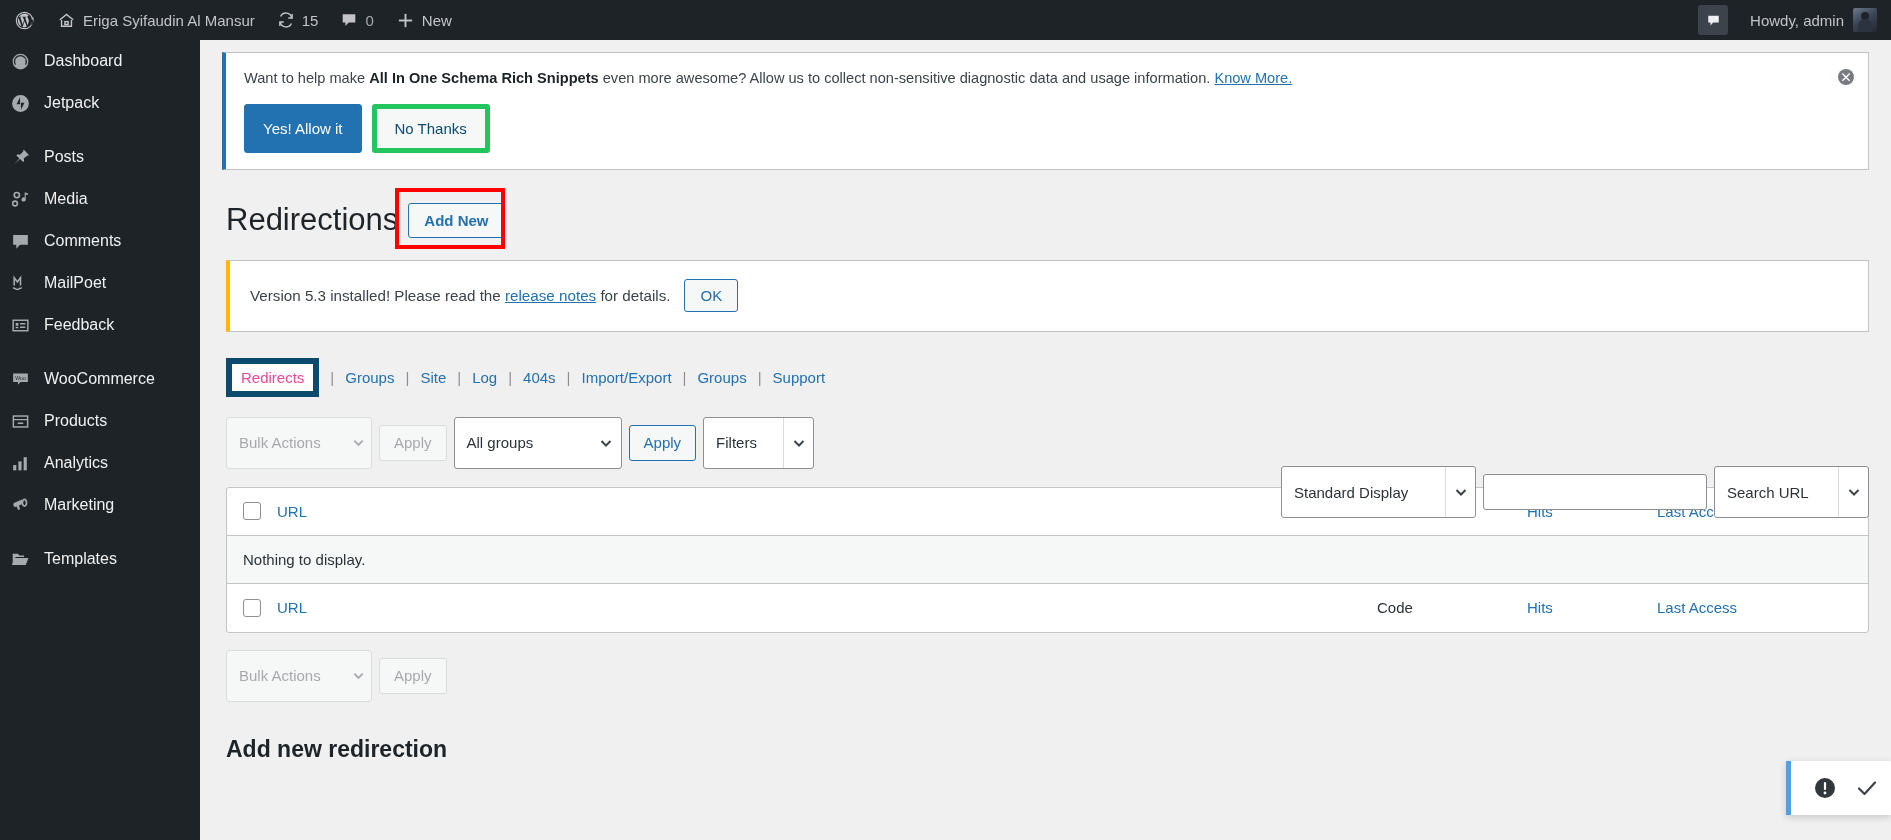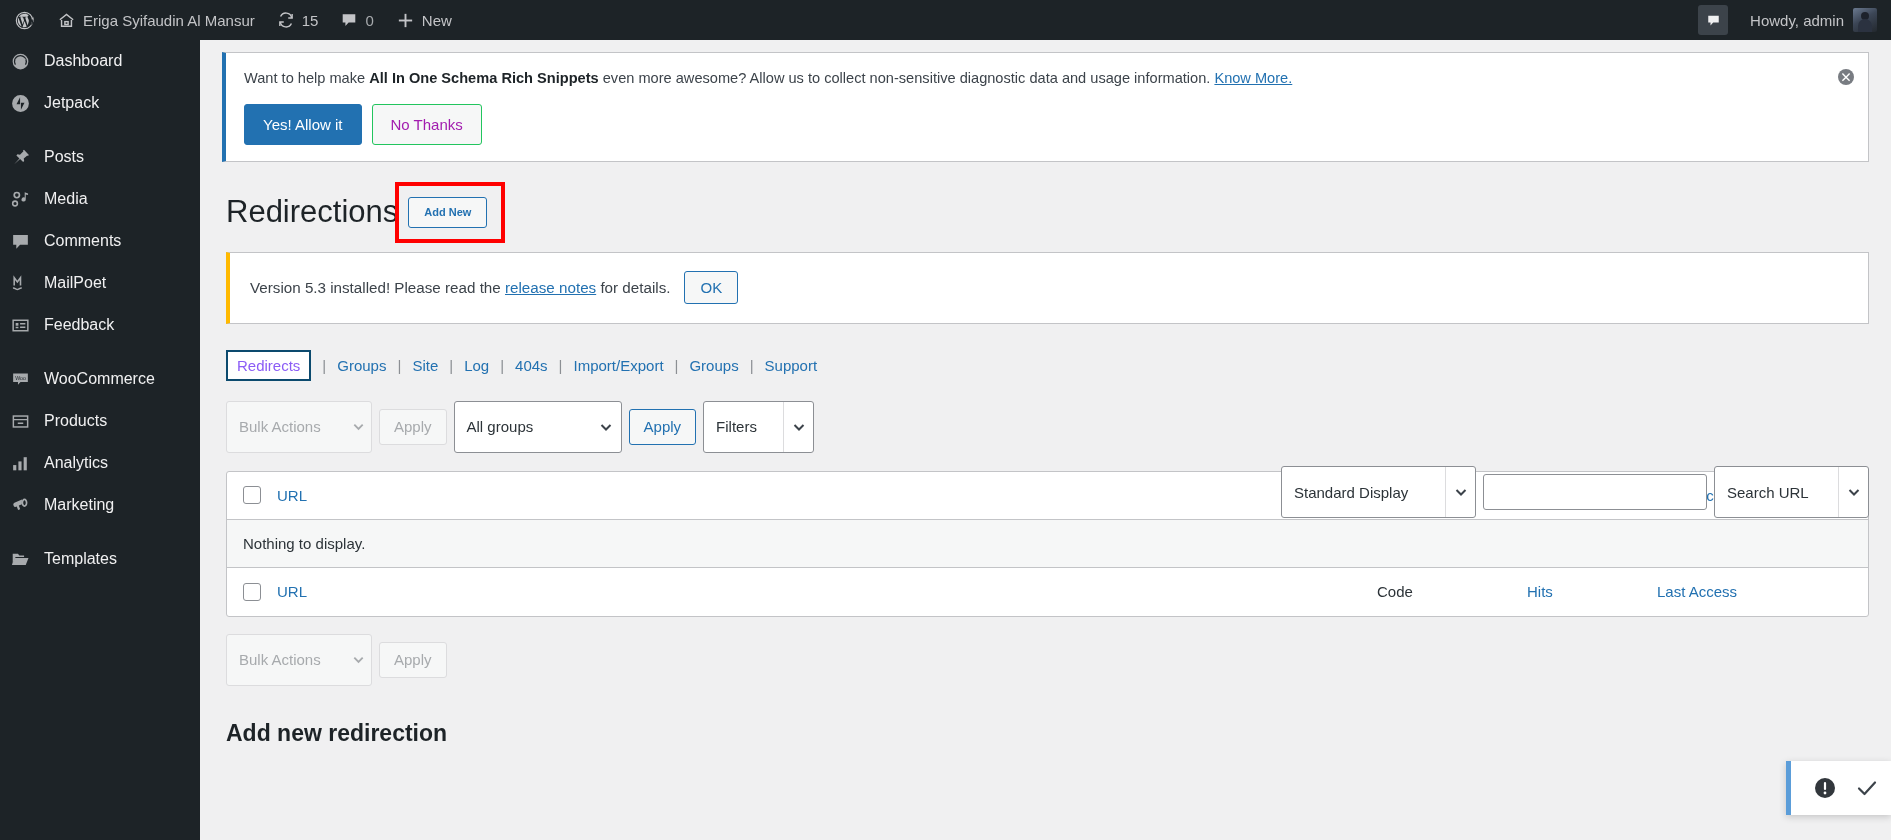--- a/index.html
+++ b/index.html
@@ -101,42 +101,42 @@
     font-size: 15px; line-height: 1;
     border-radius: 3px; cursor: pointer;
     display: inline-flex; align-items: center; justify-content: center;
     white-space: nowrap;
   }
   .btn-primary {
     background: #2271b1; border: 1px solid #2271b1; color: #fff;
     padding: 12px 18px;
   }
   .btn-secondary {
-    background: #f6f7f7; border: 1px solid #22c55e; color: #a21caf;
+    background: #f6f7f7; border: 5px solid #22c55e; color: #0c4a6e;
     padding: 12px 18px;
   }
   .notice-dismiss {
     position: absolute; right: 12px; top: 14px;
     width: 20px; height: 20px; cursor: pointer;
     color: #787c82;
   }
 
   
   .page-head {
     display: flex; align-items: center; gap: 0;
     margin: 30px 0 0 26px; position: relative;
   }
   .page-title {
     font-size: 31px; font-weight: 400; color: #1d2327;
     line-height: 1.3;
   }
   .addnew-wrap { position: relative; margin-left: 10px; }
   .btn-addnew {
     background: #f6f7f7; border: 1px solid #2271b1; color: #2271b1;
-    font-size: 11px; font-weight: 600; padding: 9px 15px; border-radius: 3px;
+    font-size: 15px; font-weight: 600; padding: 9px 15px; border-radius: 3px;
     cursor: pointer; line-height: 1;
   }
   .highlight-box {
     position: absolute;
     left: -13px; top: -15px;
     width: 110px; height: 61px;
     border: 4px solid #ff0000;
     pointer-events: none;
   }
 
@@ -157,22 +157,22 @@
 
   
   .subsubsub {
     margin: 26px 0 0 26px;
     display: flex; align-items: center;
     font-size: 15px; color: #2271b1;
     gap: 0;
   }
   .tab-link { color: #2271b1; padding: 0 2px; cursor: pointer; white-space: nowrap;}
   .tab-current {
-    color: #8b5cf6; font-weight: 400;
-    border: 2px solid #0c4a6e; background: #fff;
+    color: #ec4899; font-weight: 400;
+    border: 6px solid #0c4a6e; background: #fff;
     padding: 5px 9px; margin-right: 2px;
   }
   .tab-sep { color: #8c8f94; padding: 0 9px; }
 
   
   .search-row {
     position: absolute; right: 22px; top: 426px;
     display: flex; gap: 7px; align-items: center;
   }
   .sel {

